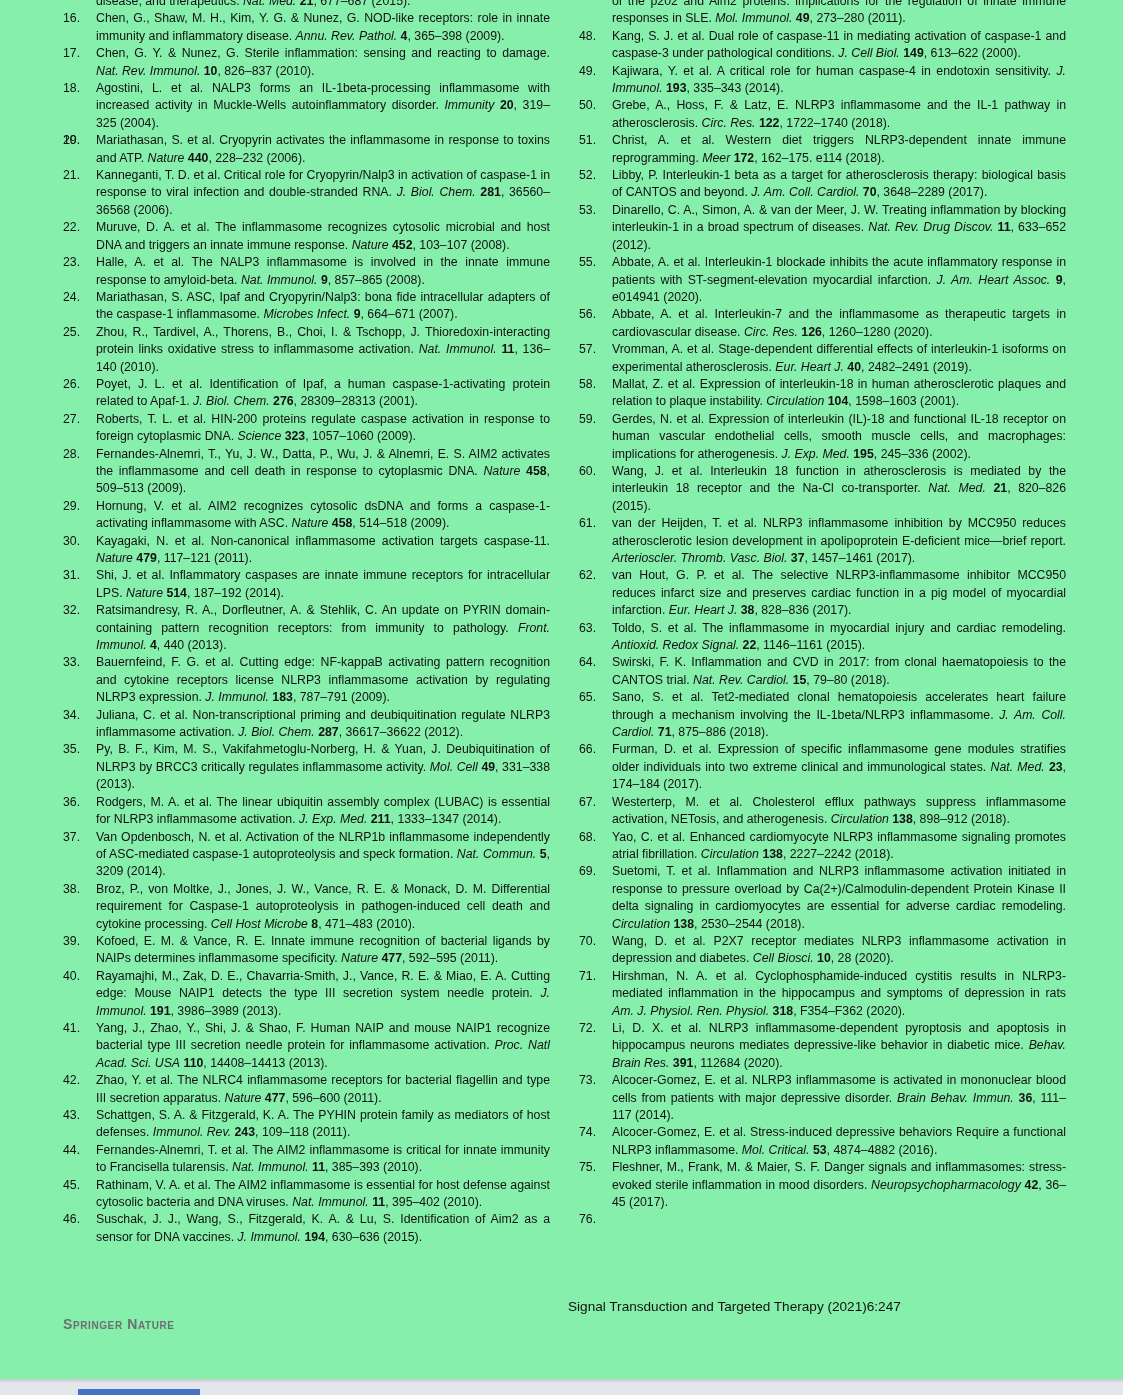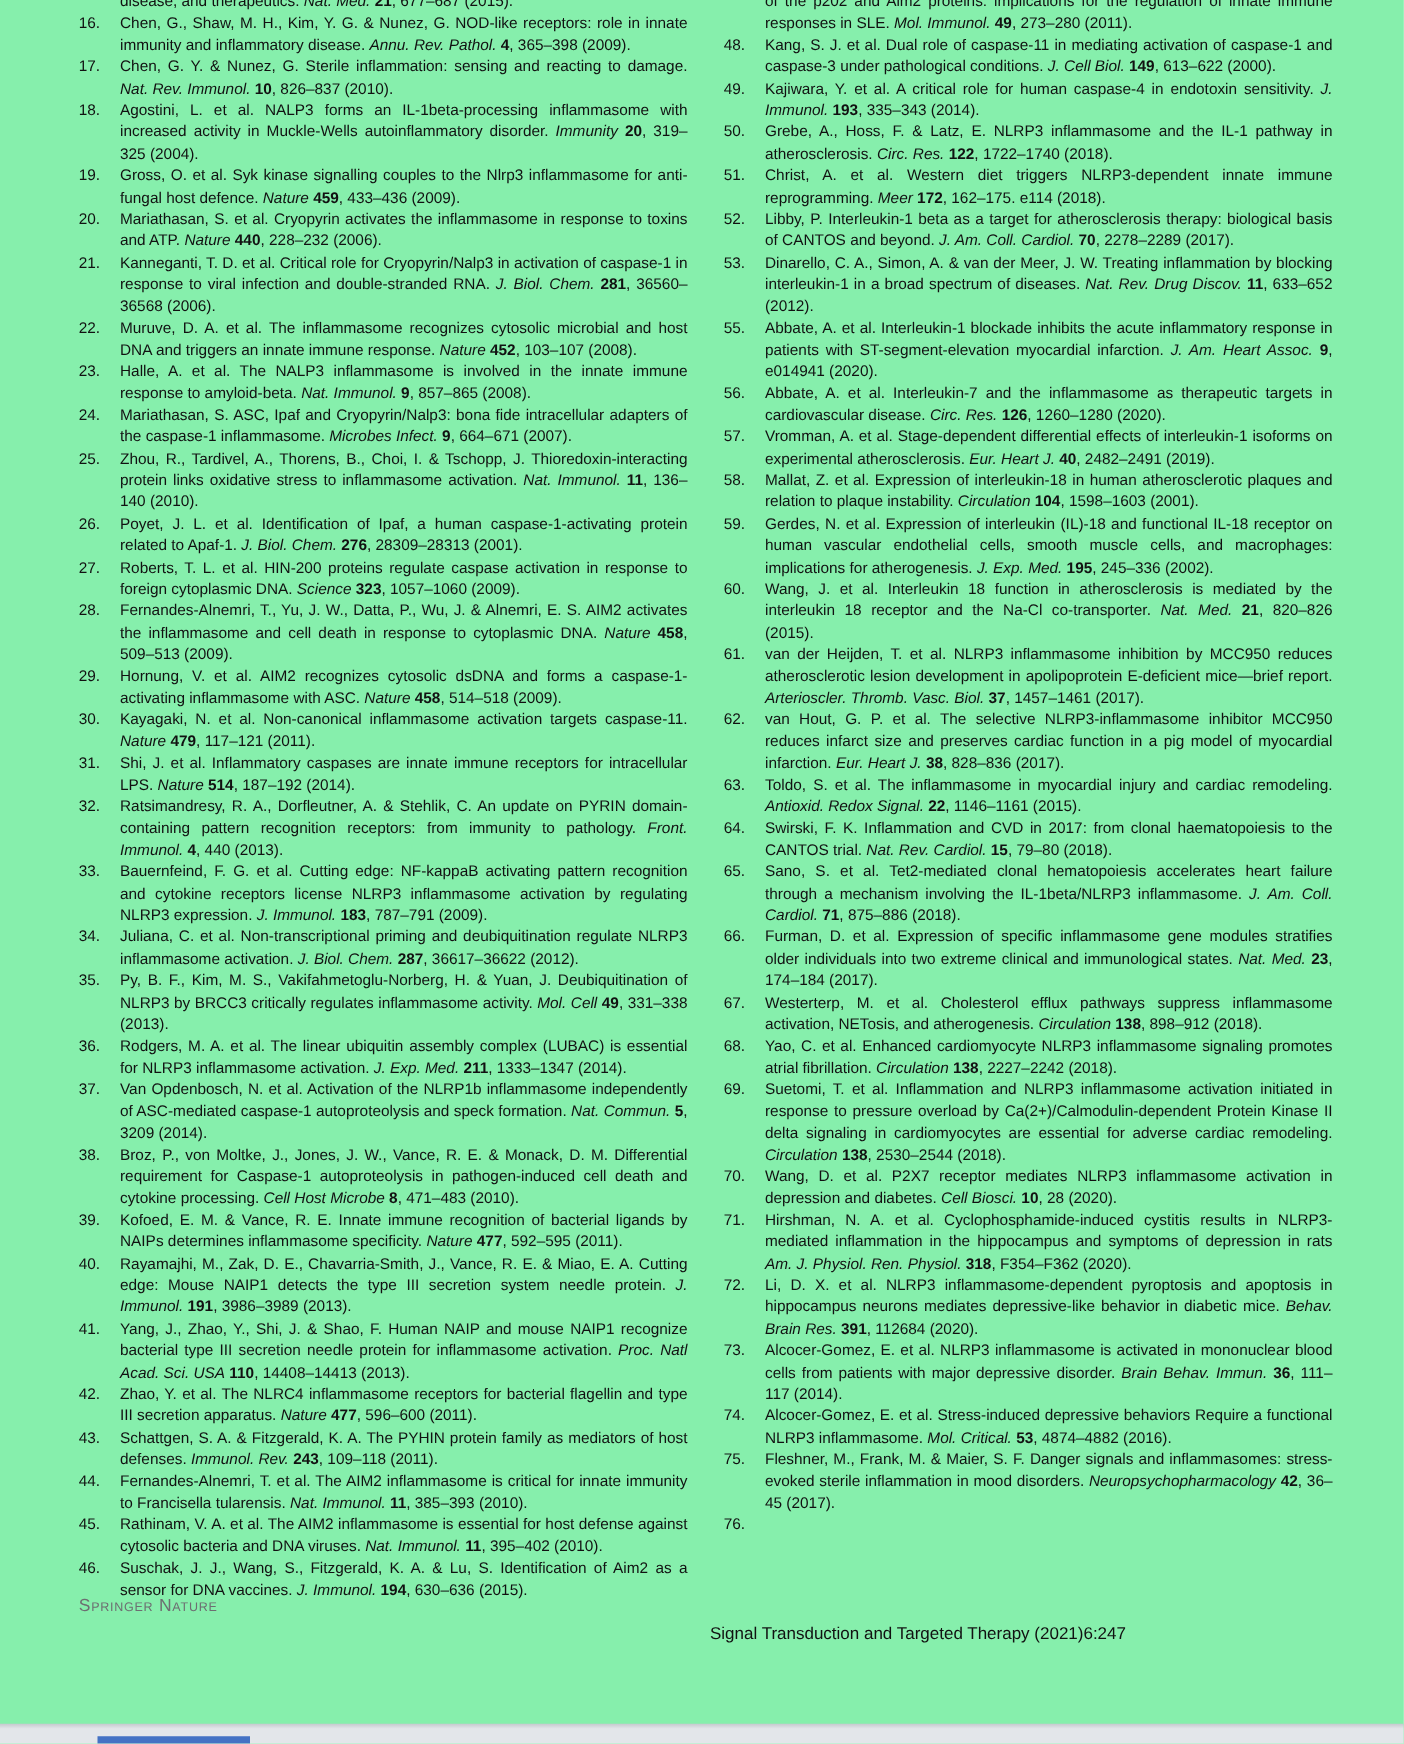--- a/index.html
+++ b/index.html
@@ -22,23 +22,23 @@
     line-height:17.4px;
     color:#111111;
     margin:0;
   }
   .ref-num{
     position:absolute;left:0;top:0;width:28px;
   }
   .it{font-style:italic;}
   .bd{font-weight:700;}
   .pub-logo{
-    position:absolute;left:63px;top:1276px;
+    position:absolute;left:63px;top:1316px;
     font-variant:small-caps;
-    font-weight:400;
+    font-weight:700;
     letter-spacing:0.6px;
     font-size:14px;
     color:var(--publisher-text,#6d6e71);
   }
   .journal-line{
     position:absolute;left:568px;top:1299px;
     font-size:13.6px;
     color:#111111;
   }
   .bottom-band{
@@ -54,21 +54,21 @@
 <body>
 
 <div class="screen">
 
   <div class="columns">
     <div class="col">
         <div class="ref cont"><span class="ref-num"></span><span><span>disease, and therapeutics. </span><span class="it">Nat. Med.</span><span> </span><span class="bd">21</span><span>, 677–687 (2015).</span></span></div>
         <div class="ref"><span class="ref-num">16.</span><span><span>Chen, G., Shaw, M. H., Kim, Y. G. &amp; Nunez, G. NOD-like receptors: role in innate immunity and inflammatory disease. </span><span class="it">Annu. Rev. Pathol.</span><span> </span><span class="bd">4</span><span>, 365–398 (2009).</span></span></div>
         <div class="ref"><span class="ref-num">17.</span><span><span>Chen, G. Y. &amp; Nunez, G. Sterile inflammation: sensing and reacting to damage. </span><span class="it">Nat. Rev. Immunol.</span><span> </span><span class="bd">10</span><span>, 826–837 (2010).</span></span></div>
         <div class="ref"><span class="ref-num">18.</span><span><span>Agostini, L. et al. NALP3 forms an IL-1beta-processing inflammasome with increased activity in Muckle-Wells autoinflammatory disorder. </span><span class="it">Immunity</span><span> </span><span class="bd">20</span><span>, 319–325 (2004).</span></span></div>
-        <div class="ref"><span class="ref-num">19.</span><span><span>Gross, O. et al. Syk kinase signalling couples to the Nlrp3 inflammasome for anti-fungal host defence. </span><span class="it">Nature</span><span> </span><span class="bd">459</span><span>, 433–436 (2009).</span></span></div>
+        <div class="ref"><span class="ref-num">19.</span></div>
         <div class="ref"><span class="ref-num">20.</span><span><span>Mariathasan, S. et al. Cryopyrin activates the inflammasome in response to toxins and ATP. </span><span class="it">Nature</span><span> </span><span class="bd">440</span><span>, 228–232 (2006).</span></span></div>
         <div class="ref"><span class="ref-num">21.</span><span><span>Kanneganti, T. D. et al. Critical role for Cryopyrin/Nalp3 in activation of caspase-1 in response to viral infection and double-stranded RNA. </span><span class="it">J. Biol. Chem.</span><span> </span><span class="bd">281</span><span>, 36560–36568 (2006).</span></span></div>
         <div class="ref"><span class="ref-num">22.</span><span><span>Muruve, D. A. et al. The inflammasome recognizes cytosolic microbial and host DNA and triggers an innate immune response. </span><span class="it">Nature</span><span> </span><span class="bd">452</span><span>, 103–107 (2008).</span></span></div>
         <div class="ref"><span class="ref-num">23.</span><span><span>Halle, A. et al. The NALP3 inflammasome is involved in the innate immune response to amyloid-beta. </span><span class="it">Nat. Immunol.</span><span> </span><span class="bd">9</span><span>, 857–865 (2008).</span></span></div>
         <div class="ref"><span class="ref-num">24.</span><span><span>Mariathasan, S. ASC, Ipaf and Cryopyrin/Nalp3: bona fide intracellular adapters of the caspase-1 inflammasome. </span><span class="it">Microbes Infect.</span><span> </span><span class="bd">9</span><span>, 664–671 (2007).</span></span></div>
         <div class="ref"><span class="ref-num">25.</span><span><span>Zhou, R., Tardivel, A., Thorens, B., Choi, I. &amp; Tschopp, J. Thioredoxin-interacting protein links oxidative stress to inflammasome activation. </span><span class="it">Nat. Immunol.</span><span> </span><span class="bd">11</span><span>, 136–140 (2010).</span></span></div>
         <div class="ref"><span class="ref-num">26.</span><span><span>Poyet, J. L. et al. Identification of Ipaf, a human caspase-1-activating protein related to Apaf-1. </span><span class="it">J. Biol. Chem.</span><span> </span><span class="bd">276</span><span>, 28309–28313 (2001).</span></span></div>
         <div class="ref"><span class="ref-num">27.</span><span><span>Roberts, T. L. et al. HIN-200 proteins regulate caspase activation in response to foreign cytoplasmic DNA. </span><span class="it">Science</span><span> </span><span class="bd">323</span><span>, 1057–1060 (2009).</span></span></div>
         <div class="ref"><span class="ref-num">28.</span><span><span>Fernandes-Alnemri, T., Yu, J. W., Datta, P., Wu, J. &amp; Alnemri, E. S. AIM2 activates the inflammasome and cell death in response to cytoplasmic DNA. </span><span class="it">Nature</span><span> </span><span class="bd">458</span><span>, 509–513 (2009).</span></span></div>
         <div class="ref"><span class="ref-num">29.</span><span><span>Hornung, V. et al. AIM2 recognizes cytosolic dsDNA and forms a caspase-1-activating inflammasome with ASC. </span><span class="it">Nature</span><span> </span><span class="bd">458</span><span>, 514–518 (2009).</span></span></div>
@@ -89,21 +89,21 @@
         <div class="ref"><span class="ref-num">44.</span><span><span>Fernandes-Alnemri, T. et al. The AIM2 inflammasome is critical for innate immunity to Francisella tularensis. </span><span class="it">Nat. Immunol.</span><span> </span><span class="bd">11</span><span>, 385–393 (2010).</span></span></div>
         <div class="ref"><span class="ref-num">45.</span><span><span>Rathinam, V. A. et al. The AIM2 inflammasome is essential for host defense against cytosolic bacteria and DNA viruses. </span><span class="it">Nat. Immunol.</span><span> </span><span class="bd">11</span><span>, 395–402 (2010).</span></span></div>
         <div class="ref"><span class="ref-num">46.</span><span><span>Suschak, J. J., Wang, S., Fitzgerald, K. A. &amp; Lu, S. Identification of Aim2 as a sensor for DNA vaccines. </span><span class="it">J. Immunol.</span><span> </span><span class="bd">194</span><span>, 630–636 (2015).</span></span></div>
       </div>
     <div class="col">
         <div class="ref cont"><span class="ref-num"></span><span><span>of the p202 and Aim2 proteins: implications for the regulation of innate immune responses in SLE. </span><span class="it">Mol. Immunol.</span><span> </span><span class="bd">49</span><span>, 273–280 (2011).</span></span></div>
         <div class="ref"><span class="ref-num">48.</span><span><span>Kang, S. J. et al. Dual role of caspase-11 in mediating activation of caspase-1 and caspase-3 under pathological conditions. </span><span class="it">J. Cell Biol.</span><span> </span><span class="bd">149</span><span>, 613–622 (2000).</span></span></div>
         <div class="ref"><span class="ref-num">49.</span><span><span>Kajiwara, Y. et al. A critical role for human caspase-4 in endotoxin sensitivity. </span><span class="it">J. Immunol.</span><span> </span><span class="bd">193</span><span>, 335–343 (2014).</span></span></div>
         <div class="ref"><span class="ref-num">50.</span><span><span>Grebe, A., Hoss, F. &amp; Latz, E. NLRP3 inflammasome and the IL-1 pathway in atherosclerosis. </span><span class="it">Circ. Res.</span><span> </span><span class="bd">122</span><span>, 1722–1740 (2018).</span></span></div>
         <div class="ref"><span class="ref-num">51.</span><span><span>Christ, A. et al. Western diet triggers NLRP3-dependent innate immune reprogramming. </span><span class="it">Meer</span><span> </span><span class="bd">172</span><span>, 162–175. e114 (2018).</span></span></div>
-        <div class="ref"><span class="ref-num">52.</span><span><span>Libby, P. Interleukin-1 beta as a target for atherosclerosis therapy: biological basis of CANTOS and beyond. </span><span class="it">J. Am. Coll. Cardiol.</span><span> </span><span class="bd">70</span><span>, 2278–2289 (2017).</span></span></div>
+        <div class="ref"><span class="ref-num">52.</span><span><span>Libby, P. Interleukin-1 beta as a target for atherosclerosis therapy: biological basis of CANTOS and beyond. </span><span class="it">J. Am. Coll. Cardiol.</span><span> </span><span class="bd">70</span><span>, 3648–2289 (2017).</span></span></div>
         <div class="ref"><span class="ref-num">53.</span><span><span>Dinarello, C. A., Simon, A. &amp; van der Meer, J. W. Treating inflammation by blocking interleukin-1 in a broad spectrum of diseases. </span><span class="it">Nat. Rev. Drug Discov.</span><span> </span><span class="bd">11</span><span>, 633–652 (2012).</span></span></div>
         <div class="ref"><span class="ref-num">55.</span><span><span>Abbate, A. et al. Interleukin-1 blockade inhibits the acute inflammatory response in patients with ST-segment-elevation myocardial infarction. </span><span class="it">J. Am. Heart Assoc.</span><span> </span><span class="bd">9</span><span>, e014941 (2020).</span></span></div>
         <div class="ref"><span class="ref-num">56.</span><span><span>Abbate, A. et al. Interleukin-7 and the inflammasome as therapeutic targets in cardiovascular disease. </span><span class="it">Circ. Res.</span><span> </span><span class="bd">126</span><span>, 1260–1280 (2020).</span></span></div>
         <div class="ref"><span class="ref-num">57.</span><span><span>Vromman, A. et al. Stage-dependent differential effects of interleukin-1 isoforms on experimental atherosclerosis. </span><span class="it">Eur. Heart J.</span><span> </span><span class="bd">40</span><span>, 2482–2491 (2019).</span></span></div>
         <div class="ref"><span class="ref-num">58.</span><span><span>Mallat, Z. et al. Expression of interleukin-18 in human atherosclerotic plaques and relation to plaque instability. </span><span class="it">Circulation</span><span> </span><span class="bd">104</span><span>, 1598–1603 (2001).</span></span></div>
         <div class="ref"><span class="ref-num">59.</span><span><span>Gerdes, N. et al. Expression of interleukin (IL)-18 and functional IL-18 receptor on human vascular endothelial cells, smooth muscle cells, and macrophages: implications for atherogenesis. </span><span class="it">J. Exp. Med.</span><span> </span><span class="bd">195</span><span>, 245–336 (2002).</span></span></div>
         <div class="ref"><span class="ref-num">60.</span><span><span>Wang, J. et al. Interleukin 18 function in atherosclerosis is mediated by the interleukin 18 receptor and the Na-Cl co-transporter. </span><span class="it">Nat. Med.</span><span> </span><span class="bd">21</span><span>, 820–826 (2015).</span></span></div>
         <div class="ref"><span class="ref-num">61.</span><span><span>van der Heijden, T. et al. NLRP3 inflammasome inhibition by MCC950 reduces atherosclerotic lesion development in apolipoprotein E-deficient mice—brief report. </span><span class="it">Arterioscler. Thromb. Vasc. Biol.</span><span> </span><span class="bd">37</span><span>, 1457–1461 (2017).</span></span></div>
         <div class="ref"><span class="ref-num">62.</span><span><span>van Hout, G. P. et al. The selective NLRP3-inflammasome inhibitor MCC950 reduces infarct size and preserves cardiac function in a pig model of myocardial infarction. </span><span class="it">Eur. Heart J.</span><span> </span><span class="bd">38</span><span>, 828–836 (2017).</span></span></div>
         <div class="ref"><span class="ref-num">63.</span><span><span>Toldo, S. et al. The inflammasome in myocardial injury and cardiac remodeling. </span><span class="it">Antioxid. Redox Signal.</span><span> </span><span class="bd">22</span><span>, 1146–1161 (2015).</span></span></div>

